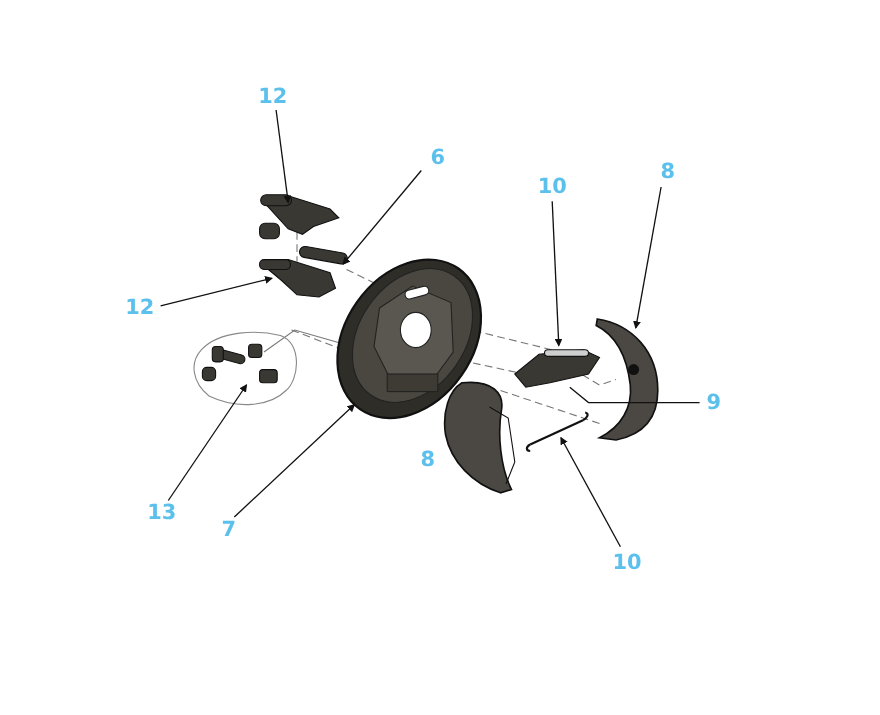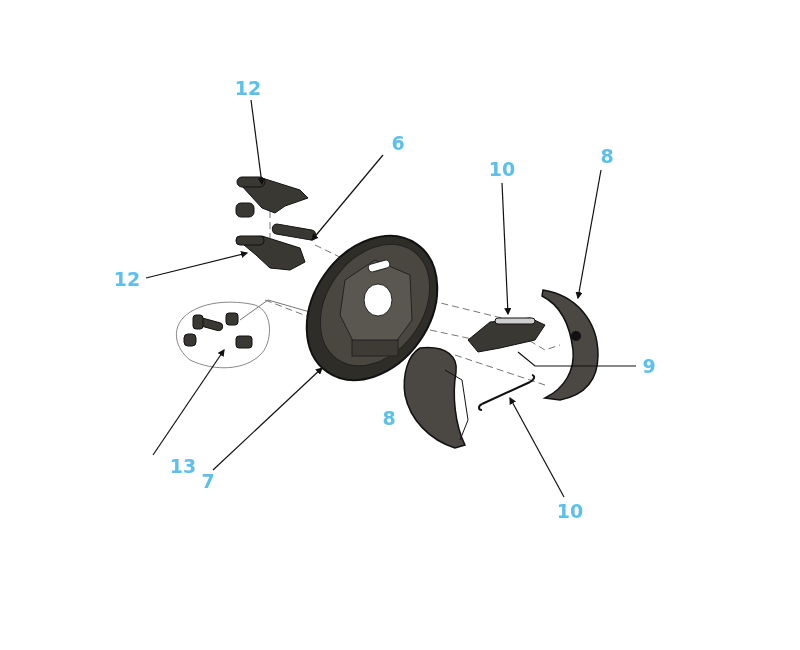--- a/index.html
+++ b/index.html
@@ -99,17 +99,17 @@
     </g>
     <polyline points="636,366 535,366 518,352" stroke="#111" stroke-width="1.2" fill="none"></polyline>
   </svg>
 
   <div class="callout" style="left:248px;top:88px;">12</div>
   <div class="callout" style="left:398px;top:143px;">6</div>
   <div class="callout" style="left:127px;top:279px;">12</div>
   <div class="callout" style="left:502px;top:169px;">10</div>
   <div class="callout" style="left:607px;top:156px;">8</div>
   <div class="callout" style="left:649px;top:366px;">9</div>
-  <div class="callout" style="left:147px;top:466px;margin-left:36px;">13</div>
+  <div class="callout" style="left:147px;top:466px;">13</div>
   <div class="callout" style="left:208px;top:481px;">7</div>
   <div class="callout" style="left:389px;top:418px;">8</div>
   <div class="callout" style="left:570px;top:511px;">10</div>
 </div>
 
 </body></html>

